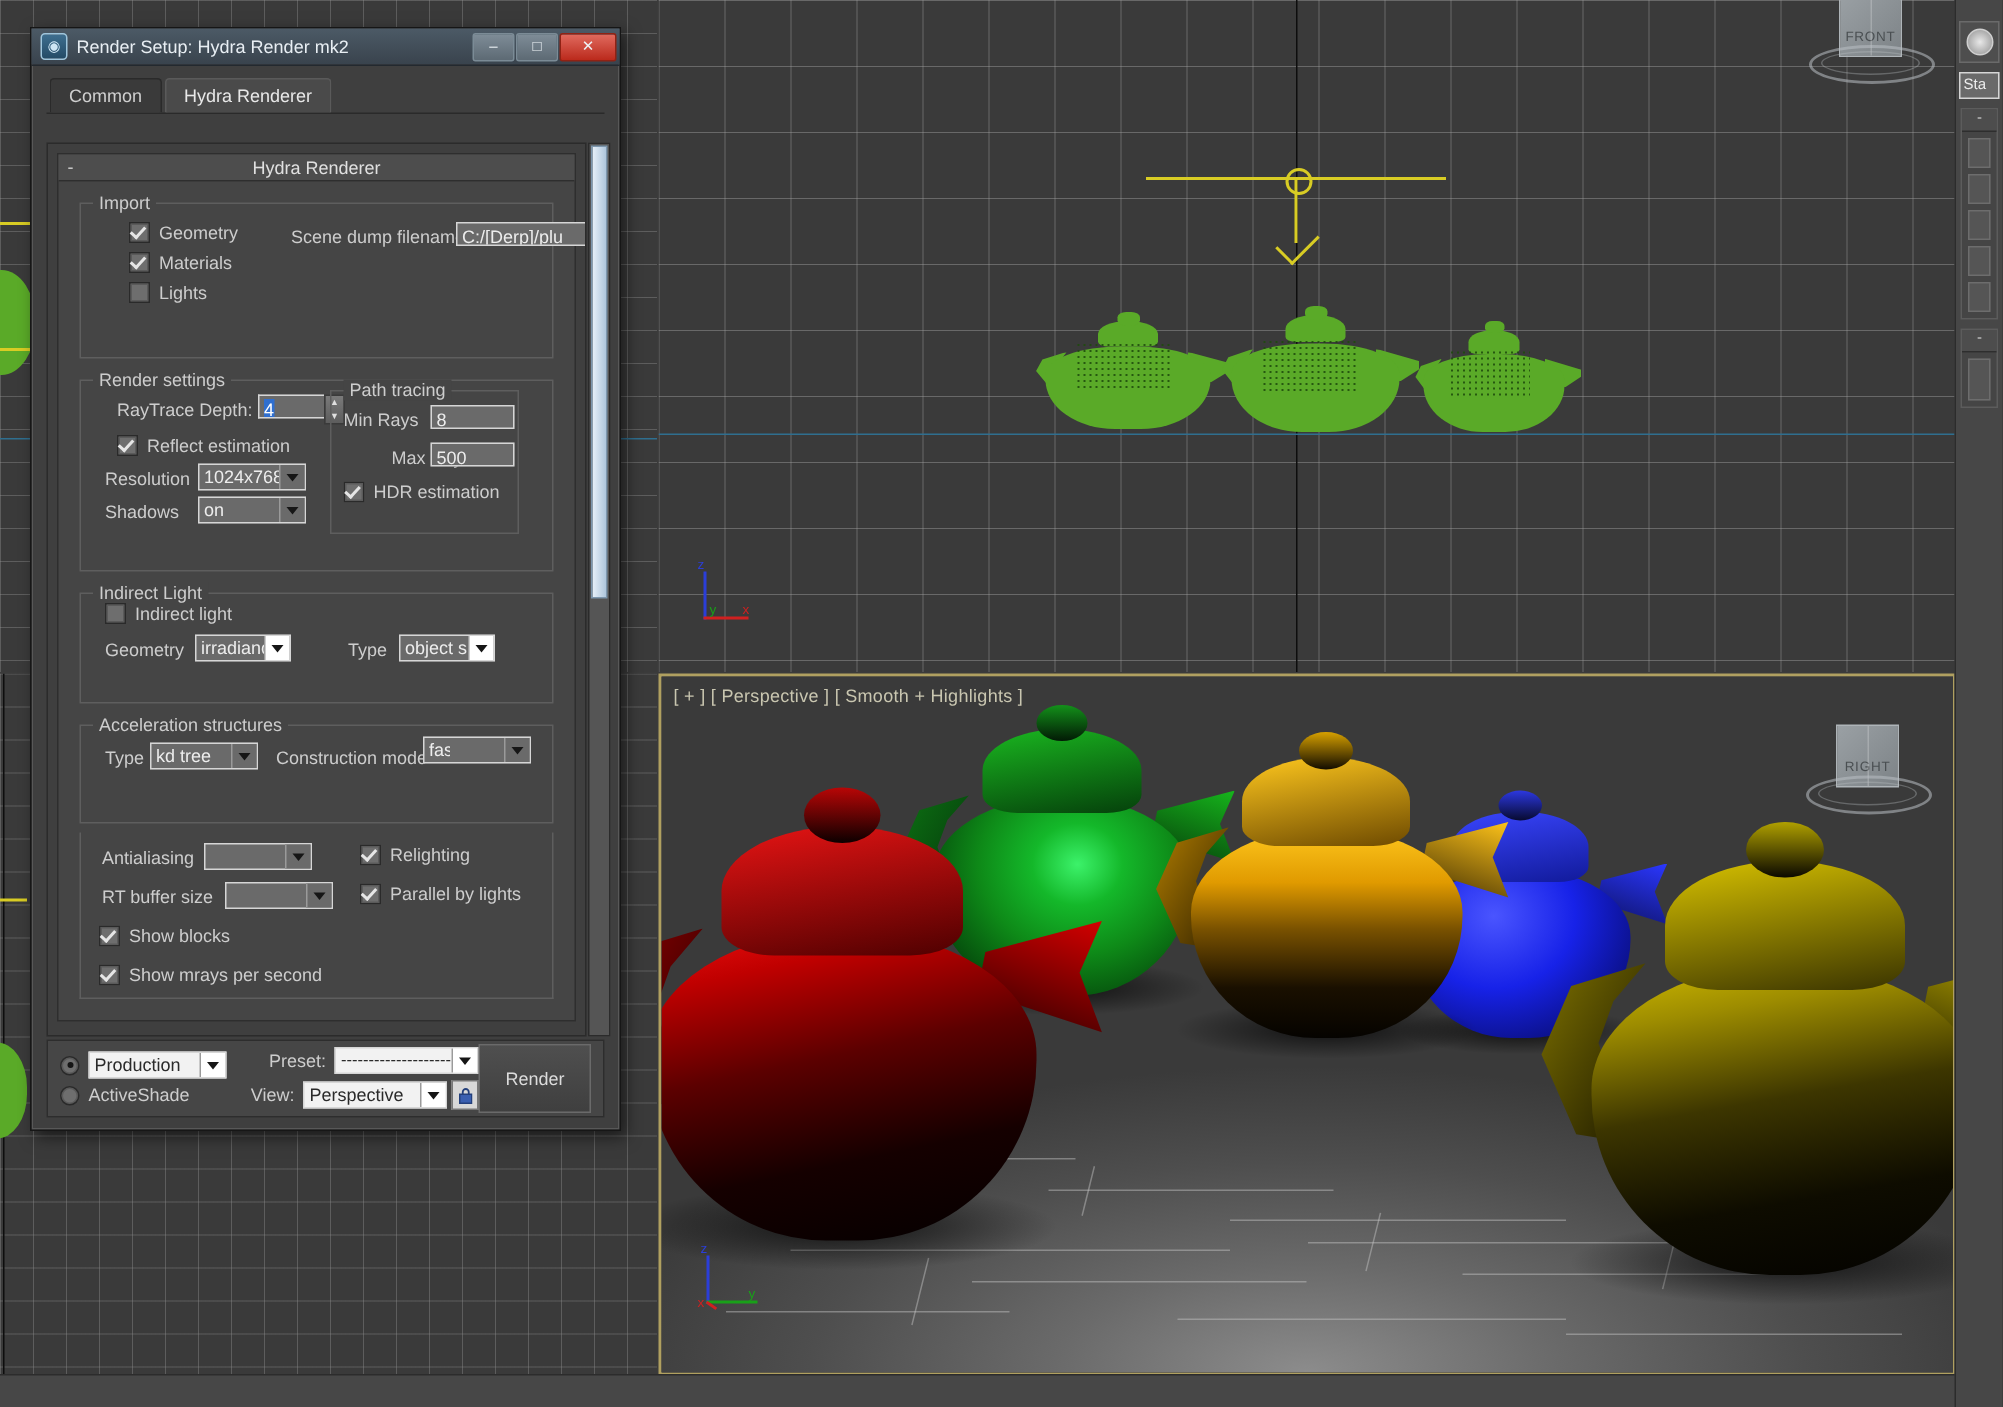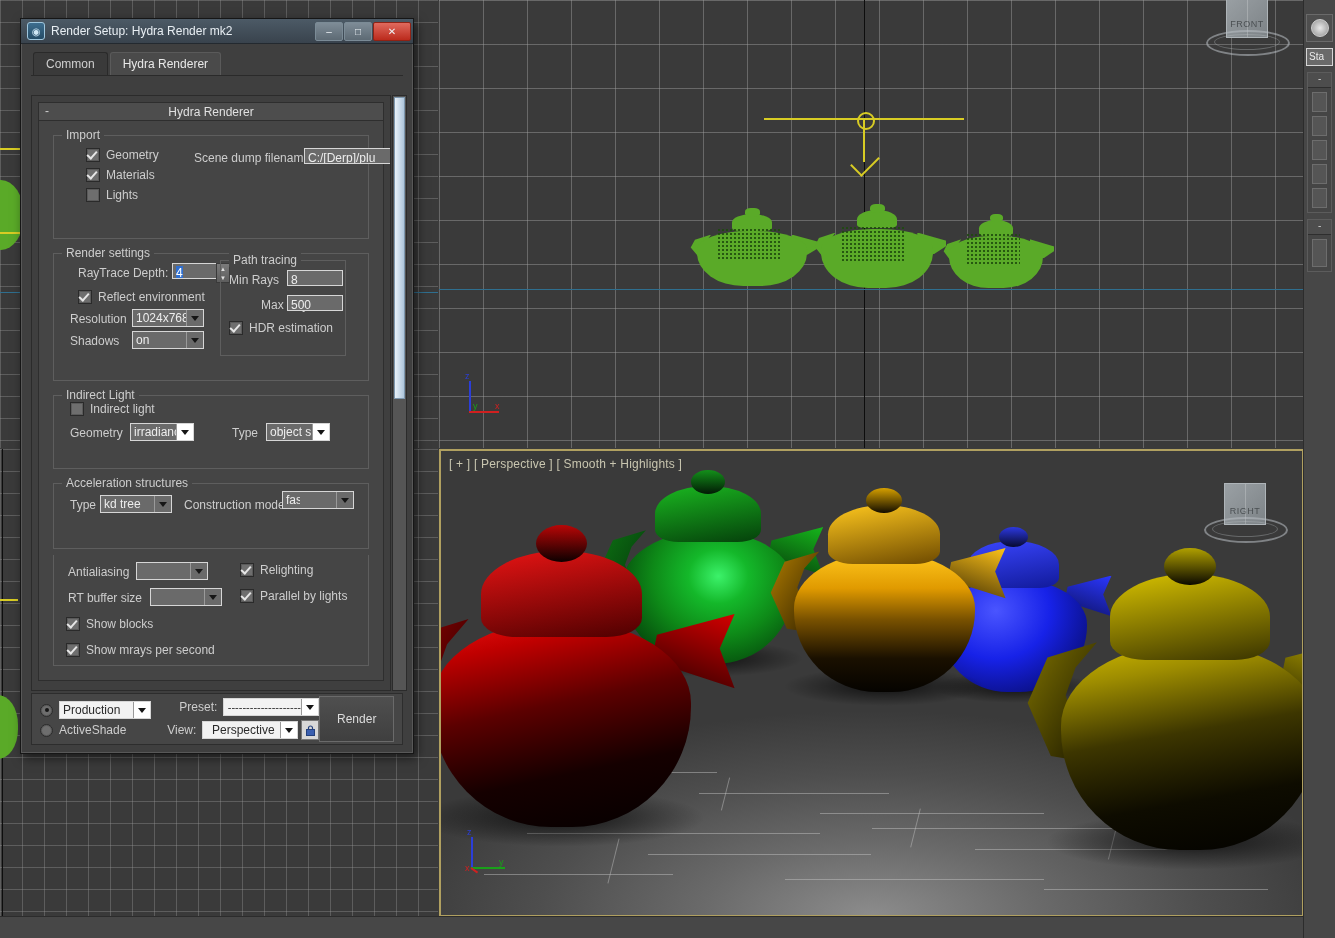--- a/index.html
+++ b/index.html
@@ -440,21 +440,21 @@
           <div class="spin" style="position:absolute;left:118px;top:9px;">
             <div class="txt" style="width:44px;"><span class="selhl">4</span></div>
             <div class="spinner">
                 <i>▲</i>
                 <i>▼</i>
               </div>
           </div>
 
           <div class="row" style="position:absolute;left:24px;top:36px;">
             <span class="cb on"></span>
-            <span class="lbl">Reflect environment</span>
+            <span class="lbl">Reflect estimation</span>
           </div>
 
           <span class="lbl" style="position:absolute;left:16px;top:58px;">Resolution</span>
           <div class="combo" style="position:absolute;left:78px;top:55px;width:72px;">
             <span class="cval">1024x768</span>
             <span class="carrow">
                 <b></b>
               </span>
           </div>
 
@@ -570,21 +570,21 @@
                 <b></b>
               </span>
           </div>
         </div>
         <div style="display:flex;align-items:center;">
           <span class="radio"></span>
           <span class="lbl">ActiveShade</span>
         </div>
       </div>
 
-      <div style="width:172px;text-align:center;">
+      <div style="width:172px;">
         <div style="display:flex;align-items:center;justify-content:flex-end;margin-bottom:4px;">
           <span class="lbl" style="margin-right:6px;">Preset:</span>
           <div class="combo light" style="width:96px;height:18px;">
             <span class="cval" style="font-size:11px;">--------------------</span>
             <span class="carrow">
                 <b></b>
               </span>
           </div>
         </div>
         <div style="display:flex;align-items:center;justify-content:flex-end;">

